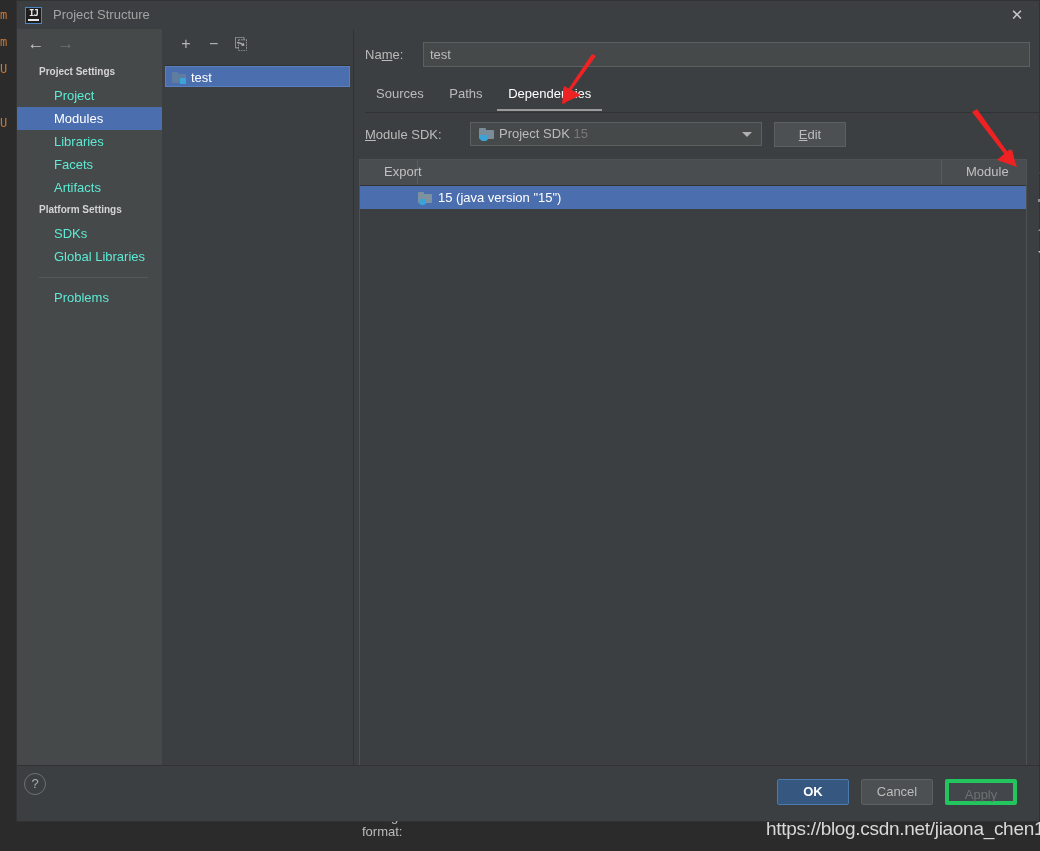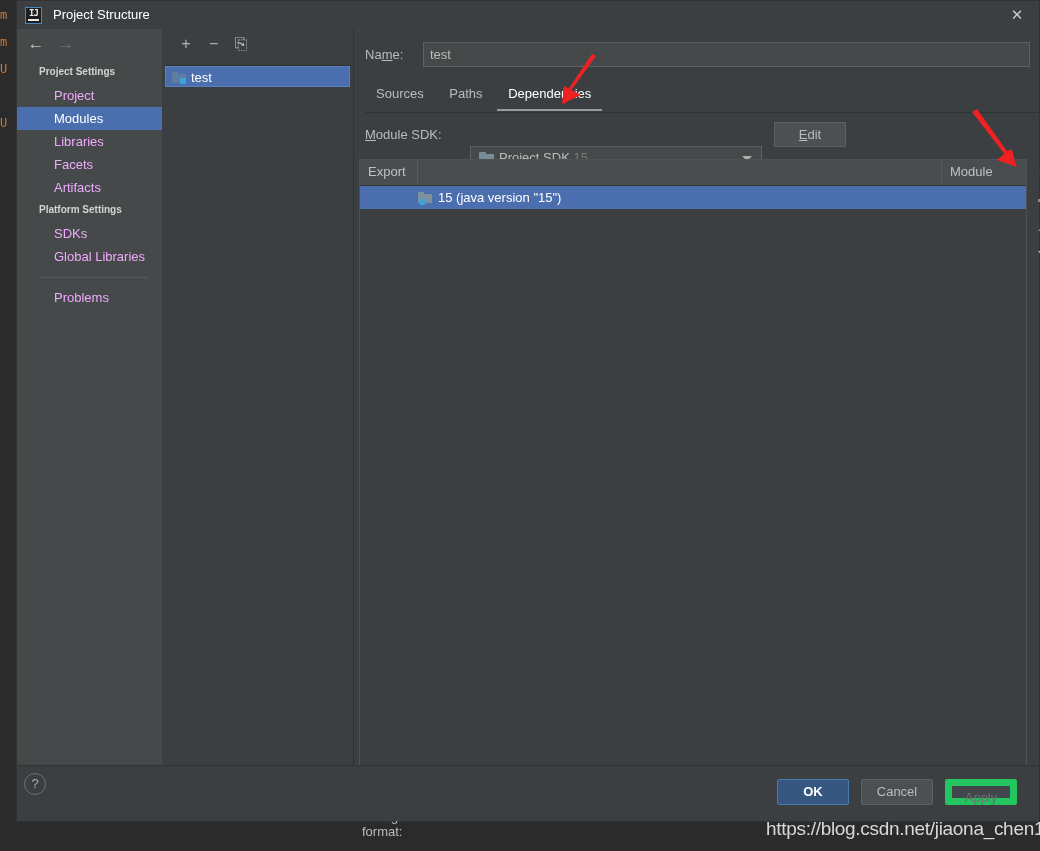--- a/index.html
+++ b/index.html
@@ -78,21 +78,21 @@
   #app-icon .ij-underline {
     display: block;
     width: 11px; height: 2px;
     background: #e8e8e8;
     margin: 1px auto 0;
   }
   #window-title {
     position: absolute;
     left: 36px; top: 6px;
     font-size: 13px;
-    color: #ffffff;
+    color: #a3a3a3;
   }
   #close-button {
     position: absolute;
     right: 14px; top: 6px;
     width: 16px; height: 16px;
     color: #c9c9c9;
     font-size: 15px;
     text-align: center;
     line-height: 15px;
     cursor: pointer;
@@ -127,21 +127,21 @@
     font-weight: bold;
     color: #d4d4d4;
     height: 23px;
     box-sizing: border-box;
   }
   .tree-item {
     height: 23px;
     line-height: 23px;
     padding-left: 37px;
     font-size: 13px;
-    color: #f0abfc;
+    color: #5eead4;
     cursor: pointer;
     white-space: nowrap;
   }
   .tree-item.selected {
     background: #4b6eaf;
     color: #ffffff;
   }
   .sidebar-divider {
     margin: 9px 14px 8px 22px;
     height: 1px;
@@ -295,21 +295,20 @@
   }
   #sdk-combo {
     position: absolute;
     left: 105px; top: 0;
     width: 292px;
     height: 24px;
     background: #45494a;
     border: 1px solid #5e6060;
     box-sizing: border-box;
     cursor: pointer;
-    margin-top: 24px;
   }
   #sdk-combo .sdk-text {
     position: absolute;
     left: 8px; top: 3px;
     font-size: 13px;
     color: #bbbbbb;
     white-space: nowrap;
   }
   #sdk-combo .sdk-ver { color: #7a7a7a; }
   .combo-arrow {
@@ -378,21 +377,21 @@
     background: #4a4d4f;
     border-bottom: 1px solid #323232;
   }
   .hdr-cell {
     position: absolute;
     top: 0;
     height: 24px;
     line-height: 24px;
     font-size: 13px;
     color: #c0c0c0;
-    padding: 0 8px;
+    padding: 0 24px;
     box-sizing: border-box;
   }
   #hdr-export { left: 0; width: 58px; border-right: 1px solid #5a5d5f; }
   #hdr-mid    { left: 58px; right: 84px; border-right: 1px solid #5a5d5f; }
   #hdr-scope  { right: 0; width: 84px; }
 
   .dep-row {
     height: 23px;
     line-height: 23px;
     font-size: 13px;
@@ -550,21 +549,21 @@
   }
   #cancel-button {
     left: 844px;
     background: #4c5052;
     border: 1px solid #5e6060;
     color: #bbbbbb;
   }
   #apply-button {
     left: 928px;
     background: #43464a;
-    border: 7px solid #22c55e;
+    border: 4px solid #22c55e;
     color: #6e7173;
   }
 
   
   #watermark {
     position: absolute;
     left: 766px; top: 818px;
     font-size: 19px;
     color: #d8d8d8;
     font-family: "Liberation Sans", sans-serif;

